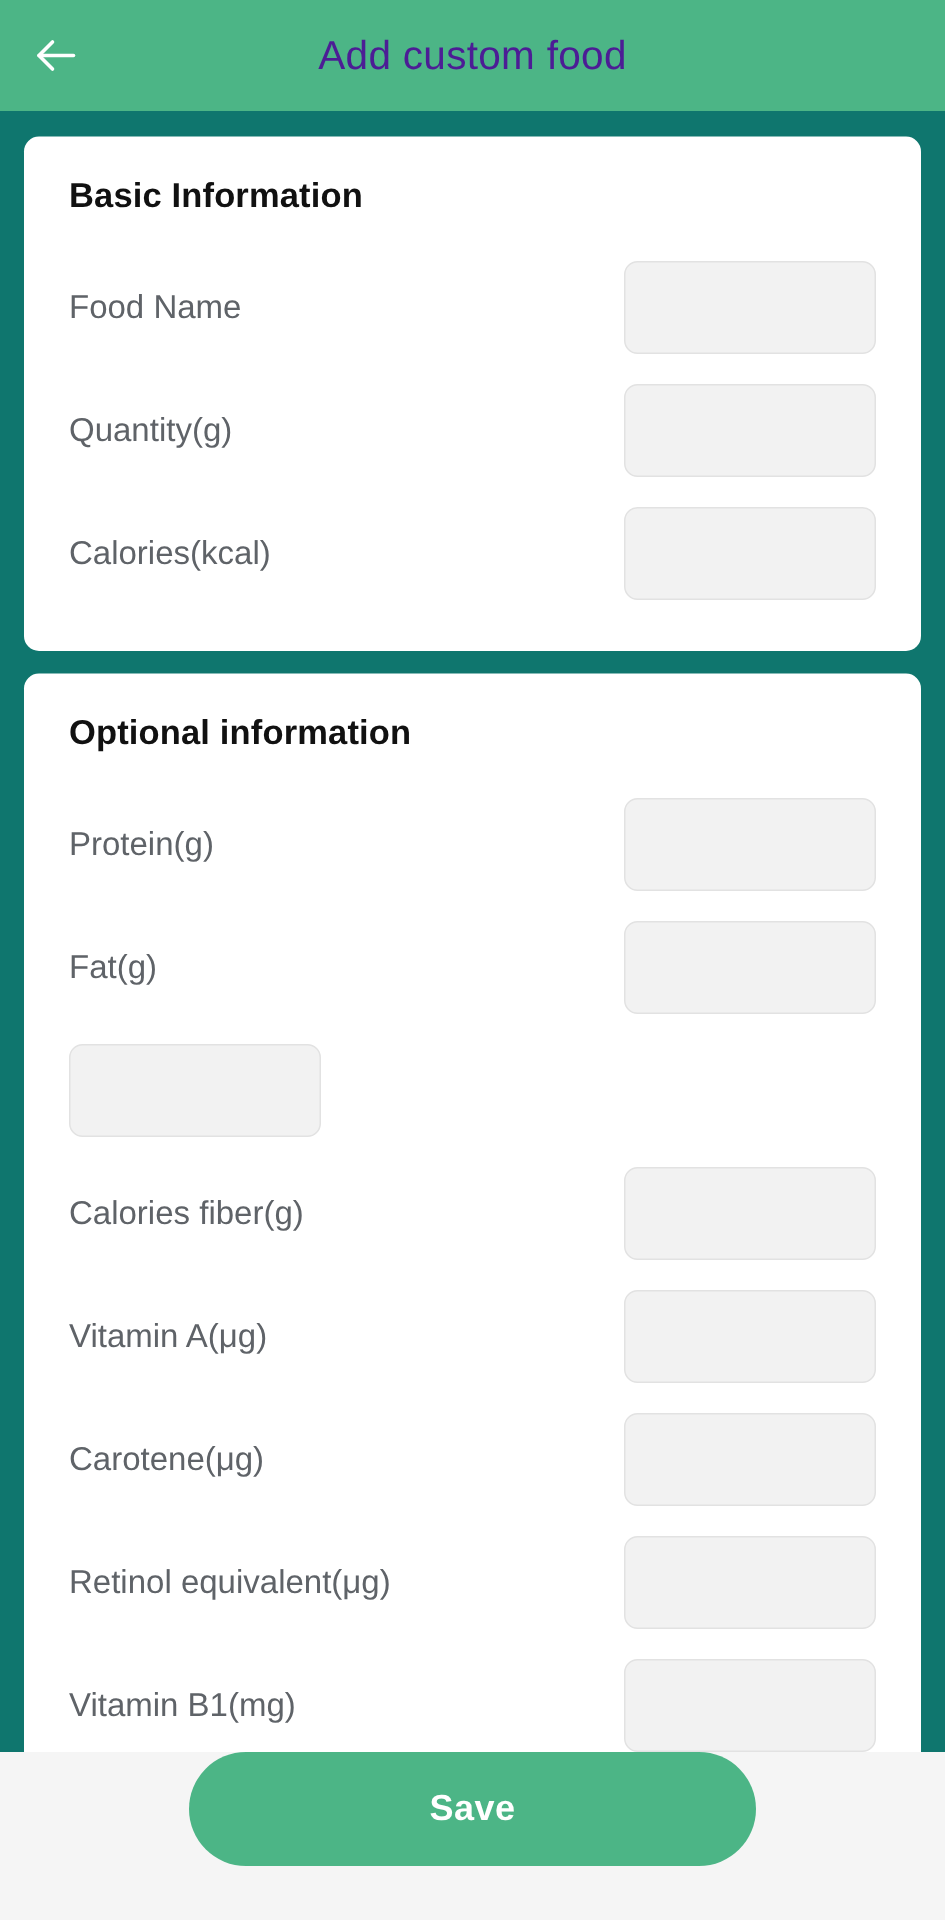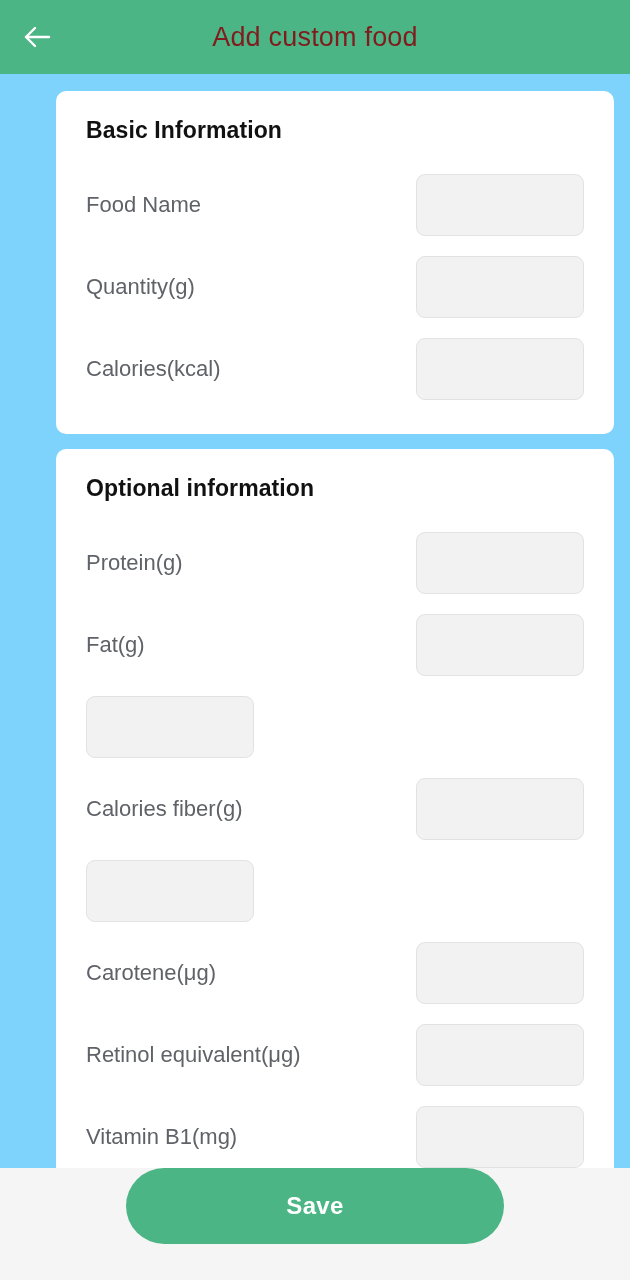--- a/index.html
+++ b/index.html
@@ -40,35 +40,34 @@
     justify-content: center;
     cursor: pointer;
     flex: 0 0 auto;
   }
   .back-btn svg { display: block; }
   .appbar-title {
     position: absolute;
     left: 0;
     right: 0;
     text-align: center;
-    color: #7f1d1d;
+    color: #4c1d95;
     font-size: 27px;
     font-weight: 400;
     letter-spacing: 0.2px;
     pointer-events: none;
   }
 
   
   .scroll-area {
     flex: 1 1 auto;
     overflow: hidden;
     position: relative;
-    background: #7dd3fc;
+    background: #0f766e;
     padding-top: 17px;
-    padding-left: 40px;
   }
   .scroll-inner {
     padding: 0 16px;
   }
 
   .card {
     background: #ffffff;
     border-radius: 10px;
     padding: 26px 30px 24px 30px;
     margin-bottom: 15px;
@@ -188,20 +187,21 @@
         <div class="field-row">
           <input class="field-input" type="text" placeholder="" style="">
         </div>
 
         <div class="field-row">
           <div class="field-label">Calories fiber(g)</div>
           <input class="field-input" type="text" placeholder="" style="">
         </div>
 
         <div class="field-row">
+          <div class="field-label">Vitamin A(μg)</div>
           <input class="field-input" type="text" placeholder="" style="">
         </div>
 
         <div class="field-row">
           <div class="field-label">Carotene(μg)</div>
           <input class="field-input" type="text" placeholder="" style="">
         </div>
 
         <div class="field-row">
           <div class="field-label">Retinol equivalent(μg)</div>

